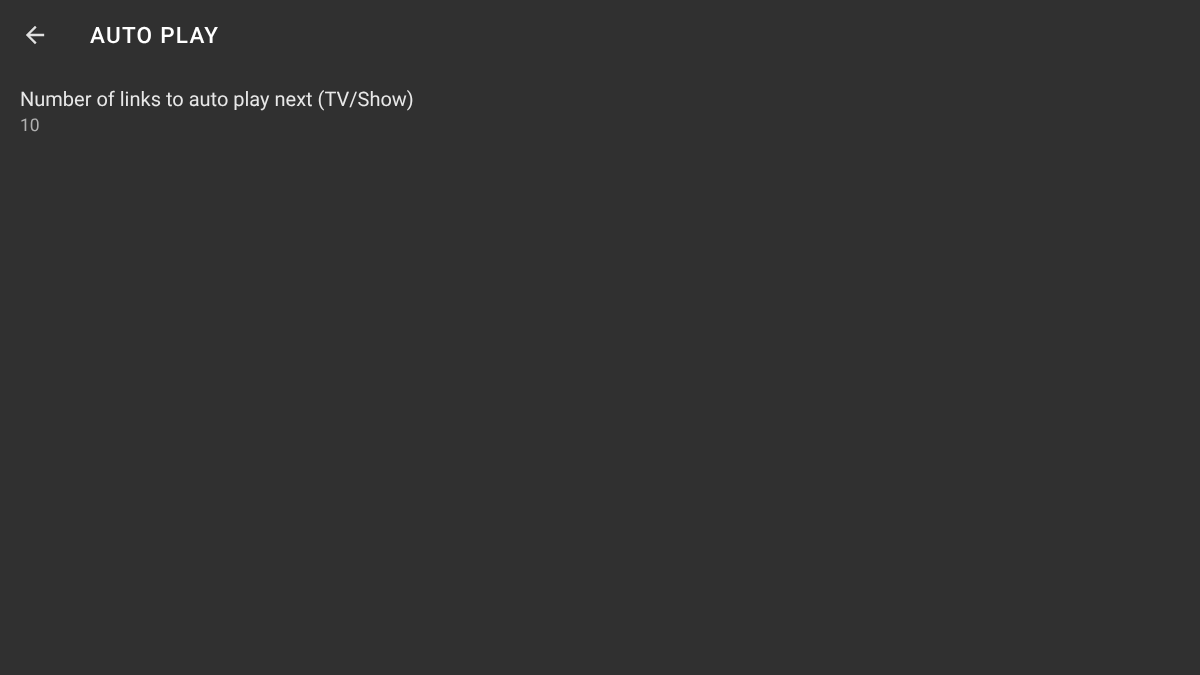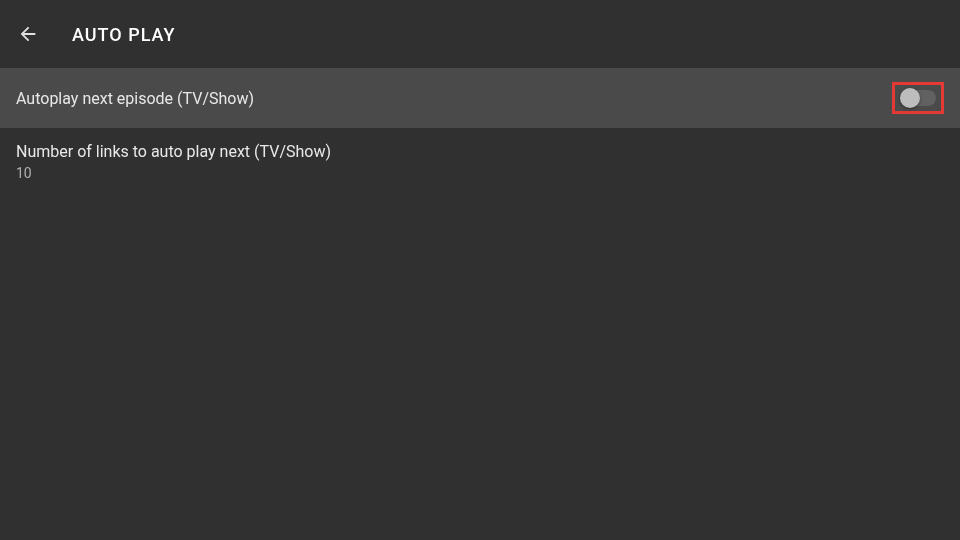--- a/index.html
+++ b/index.html
@@ -11,21 +11,21 @@
       width: 960px;
       height: 540px;
       background: #303030;
       font-family: Roboto, Arial, sans-serif;
       color: #e0e0e0;
       overflow: hidden;
     }
     .header {
       display: flex;
       align-items: center;
-      height: 68px;
+      height: 56px;
       padding: 0 16px;
       background: #303030;
     }
     .back-icon {
       width: 24px;
       height: 24px;
       display: flex;
       align-items: center;
       justify-content: center;
       margin-right: 32px;
@@ -108,29 +108,20 @@
   <div class="back-icon">
     <svg width="22" height="22" viewBox="0 0 24 24">
       <path d="M20 11H7.83l5.59-5.59L12 4l-8 8 8 8 1.41-1.41L7.83 13H20v-2z"></path>
     </svg>
   </div>
   <div class="page-title">AUTO PLAY</div>
 </div>
 
 <div class="settings-list">
 
-  <div class="setting-row selected">
-    <div class="setting-label">Autoplay next episode (TV/Show)</div>
-    <div class="toggle-wrap">
-      <div class="toggle-highlight"></div>
-      <div class="toggle-track">
-        <div class="toggle-thumb"></div>
-      </div>
-    </div>
-  </div>
 
 
   <div class="setting-row">
     <div class="setting-text-block">
       <div class="setting-label">Number of links to auto play next (TV/Show)</div>
       <div class="setting-sublabel">10</div>
     </div>
   </div>
 
 </div>

